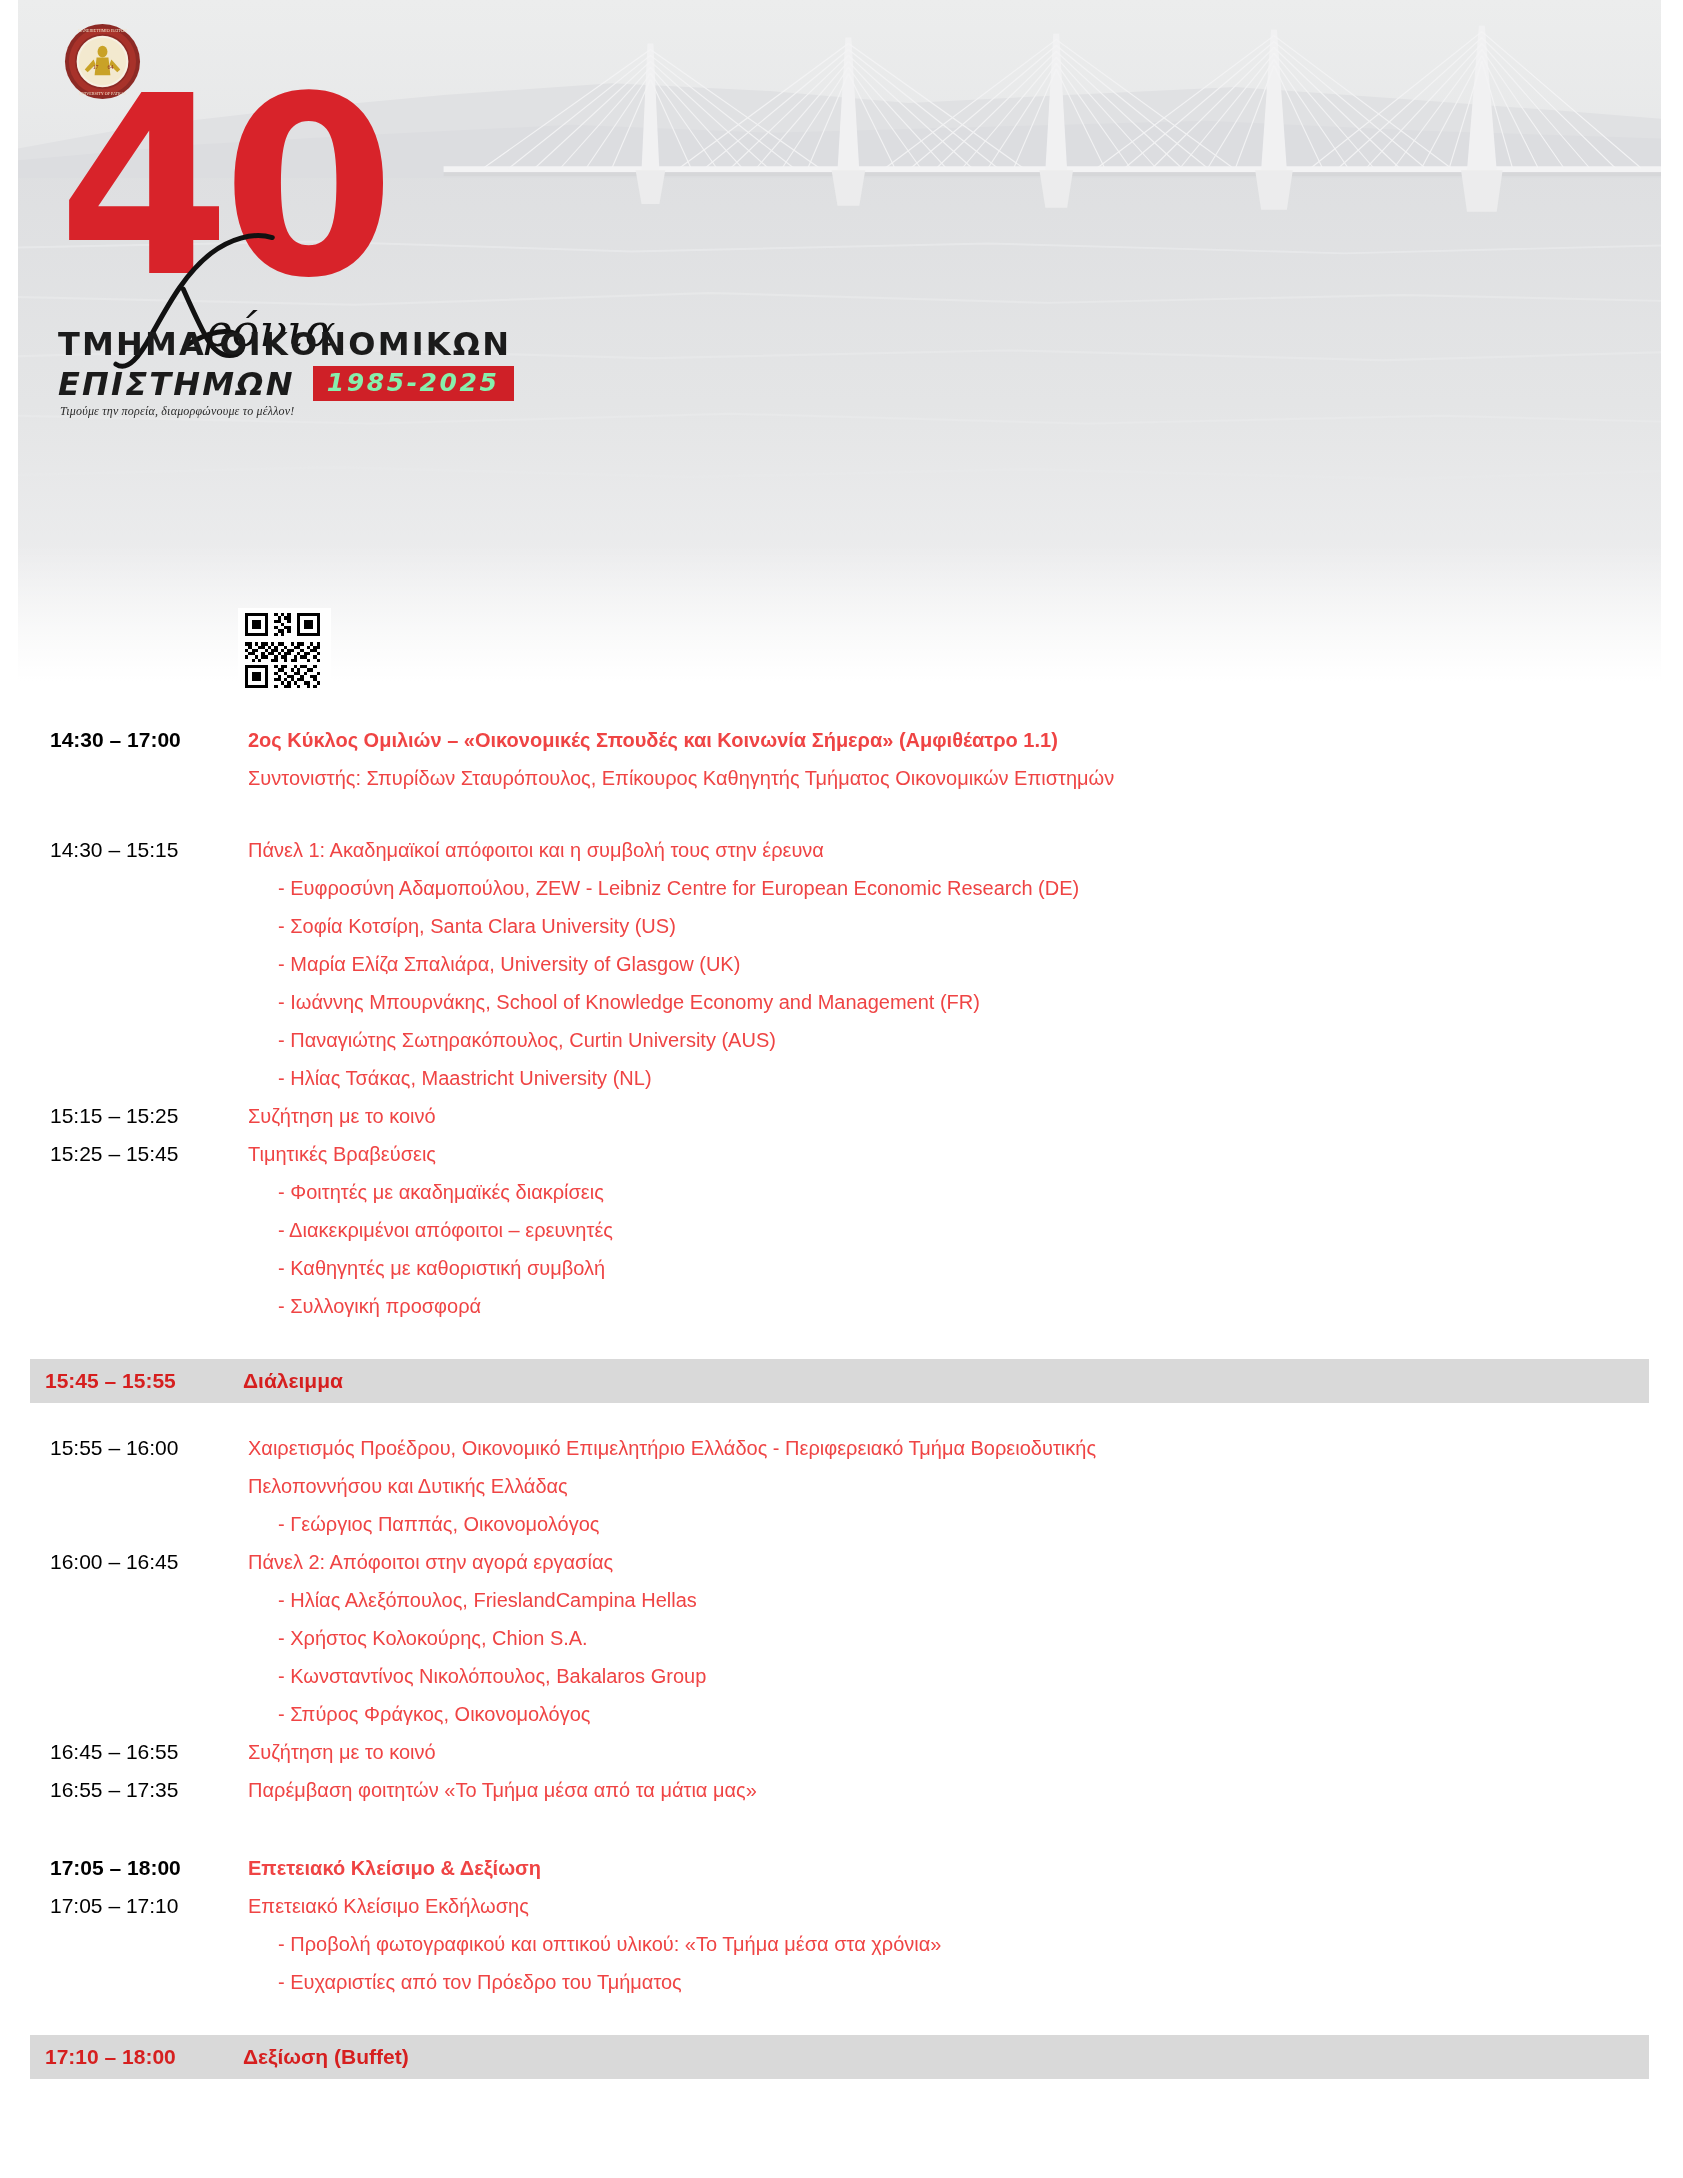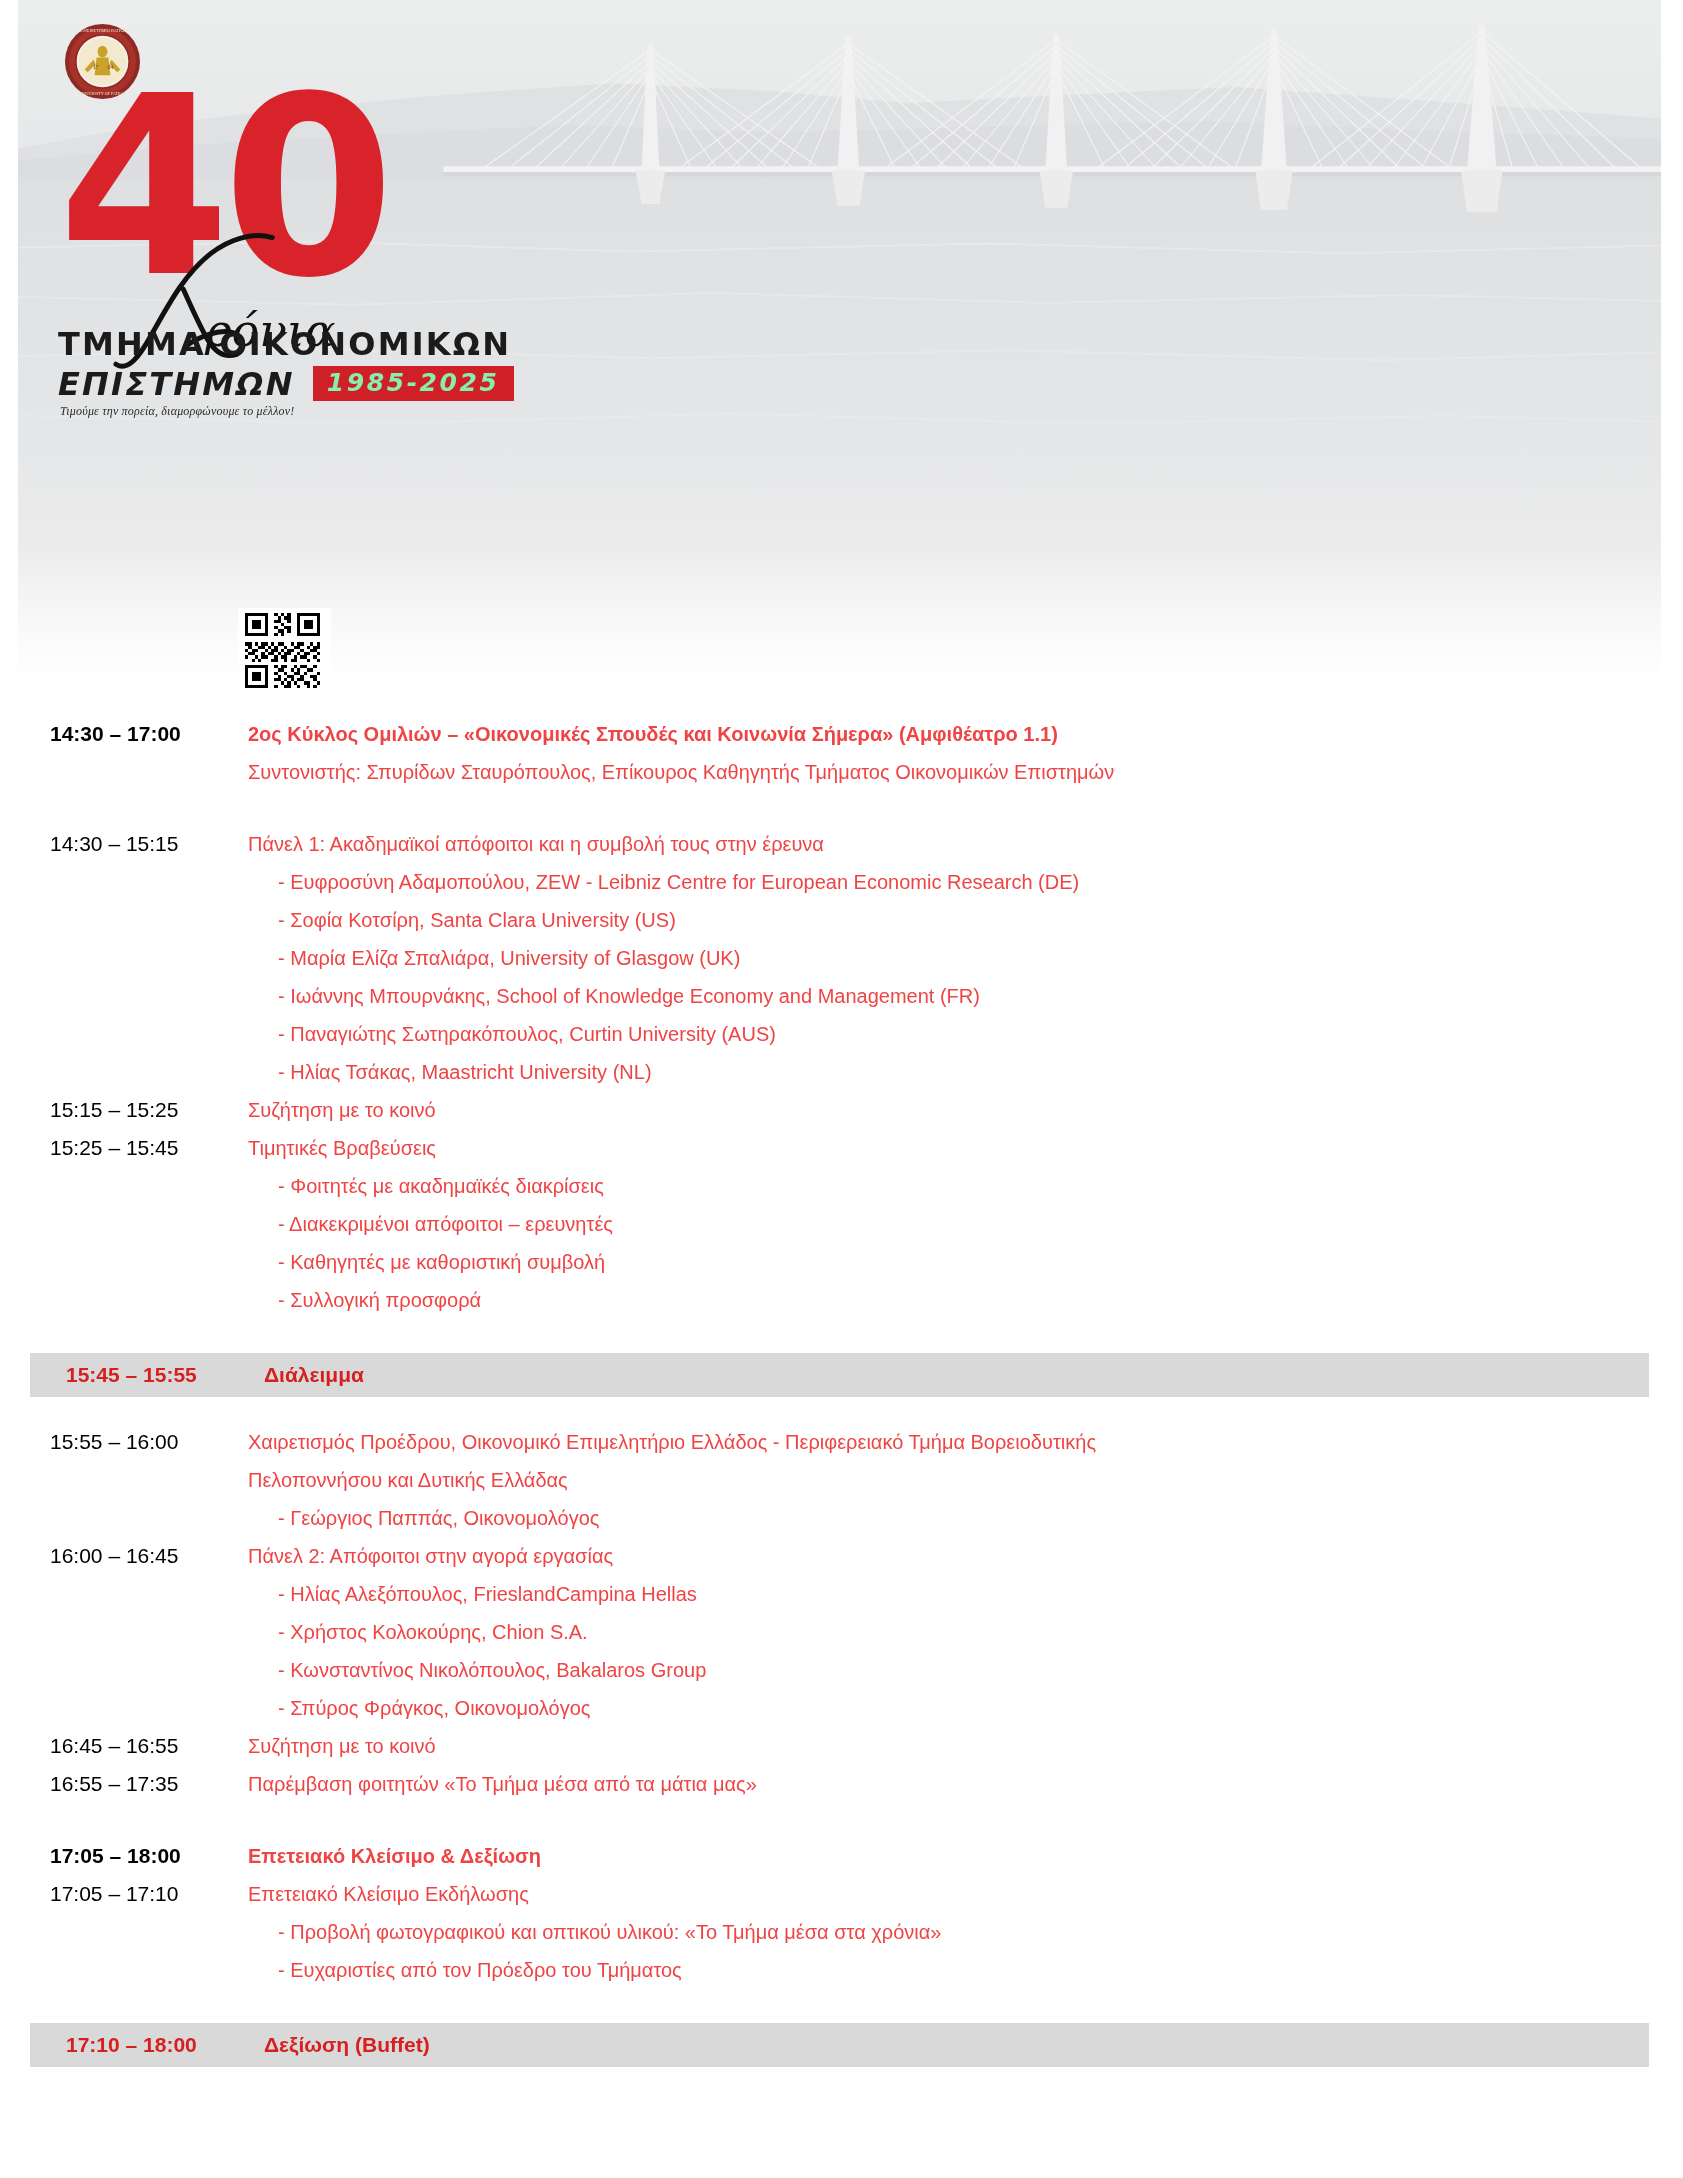--- a/index.html
+++ b/index.html
@@ -158,37 +158,37 @@
     color: #000000;
   }
   .desc {
     flex: 1 1 auto;
     font-size: 20px;
     line-height: 38px;
     color: #ef4444;
     padding-right: 59px;
   }
   .desc .ln { display: block; }
-  .row.bold .time, .row.bold .desc { font-weight: bold; }
+  .row.bold .time, .row.bold .desc { font-weight: bold; margin-top: 6px; }
   .sub {
     padding-left: 30px;
   }
 
   .spacer-lg { height: 34px; }
   .spacer-md { height: 26px; }
 
   
   .hl-bar {
     margin-left: 30px;
     width: 1619px;
     background: #d9d9d9;
     display: flex;
     align-items: center;
     height: 44px;
-    padding-left: 36px;
+    padding-left: 15px;
     box-sizing: border-box;
   }
   .hl-bar .time {
     flex: 0 0 198px;
     font-weight: bold;
     font-size: 21px;
     line-height: 44px;
     color: #d61f1f;
   }
   .hl-bar .desc {

